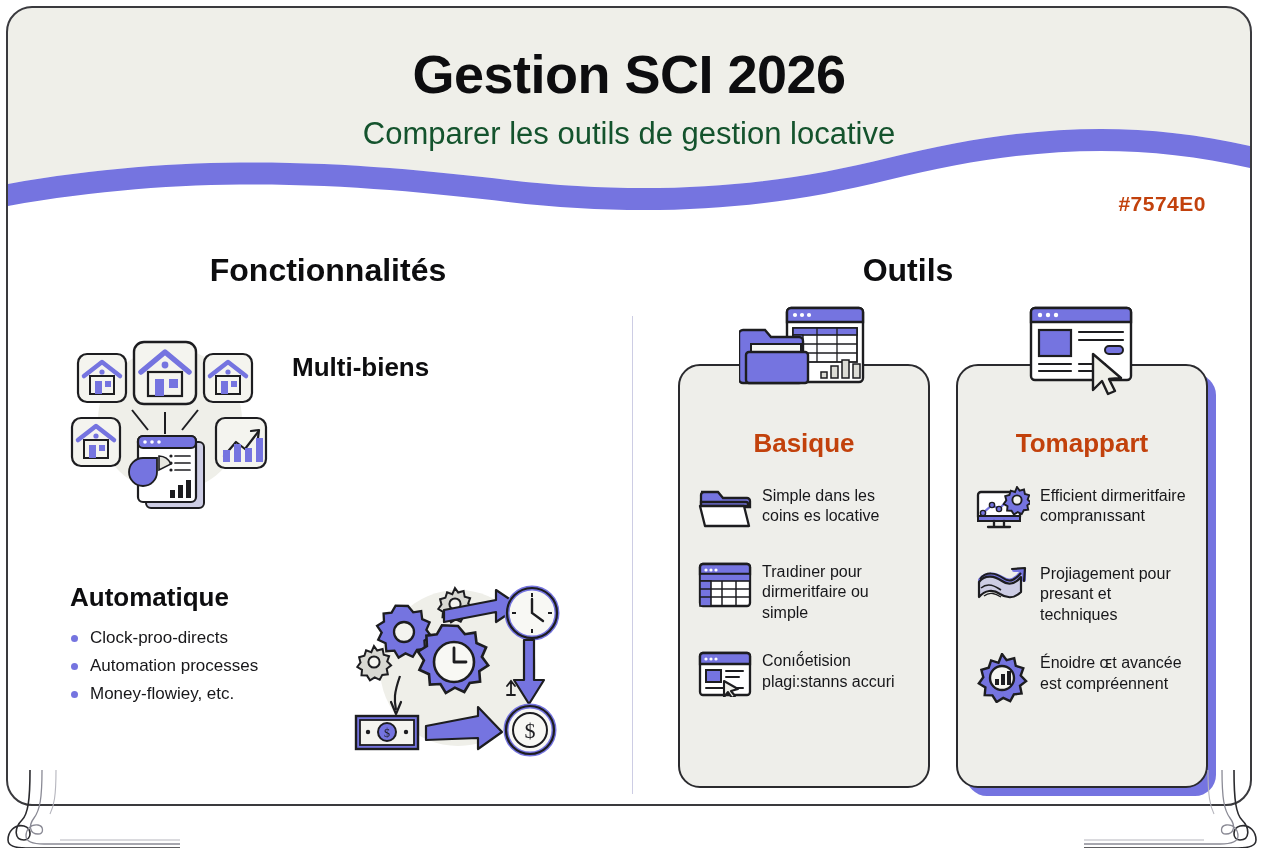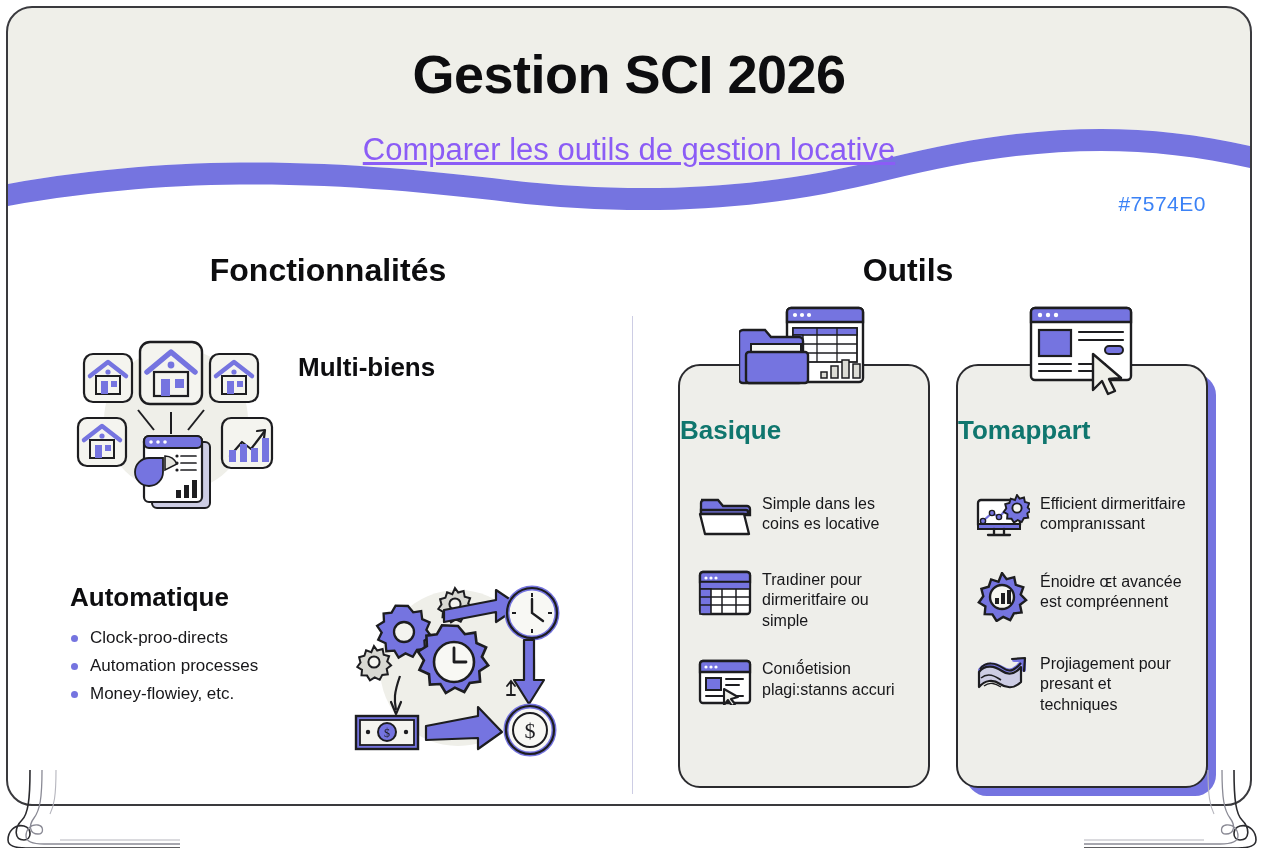--- a/index.html
+++ b/index.html
@@ -29,44 +29,44 @@
   }
   .header-bg{position:absolute;left:0;top:0;width:1242px;height:230px;}
 
   .title-wrap{position:absolute;left:0;top:0;width:1242px;text-align:center;z-index:3;}
   .title{
     margin:0;padding-top:38px;
     font-size:54px;font-weight:bold;color:#0d0d0f;letter-spacing:-0.5px;
     line-height:1.06;
   }
   .subtitle{
-    margin:16px;padding-top:14px;
-    font-size:31px;font-weight:normal;color:#8b5cf6;line-height:1.1;text-decoration:underline;
+    margin:0;padding-top:14px;
+    font-size:31px;font-weight:normal;color:#14532d;line-height:1.1;
   }
   .hexlabel{
     position:absolute;right:44px;top:184px;z-index:4;
-    font-size:21px;font-weight:normal;color:#3b82f6;letter-spacing:0.5px;
+    font-size:21px;font-weight:bold;color:#c2410c;letter-spacing:0.5px;
   }
 
   
   .body{position:absolute;left:0;top:230px;width:982px;height:566px;z-index:3;}
   .col-head{
     font-size:32px;font-weight:bold;color:#0d0d0f;text-align:center;
     position:absolute;
   }
   #head-left{left:120px;top:14px;width:400px;}
   #head-right{left:700px;top:14px;width:400px;}
 
   .divider{
     position:absolute;left:624px;top:78px;width:1px;height:478px;
     background:#cdcde4;
   }
 
   
-  .feat-multi{position:absolute;left:68px;top:90px;width:540px;display:flex;align-items:flex-start;}
+  .feat-multi{position:absolute;left:62px;top:90px;width:540px;display:flex;align-items:flex-start;}
   .feat-multi .art{width:200px;flex:0 0 200px;margin-top:4px;}
   .feat-multi .txt{margin-left:22px;padding-top:24px;}
   .feat-title{font-size:26px;font-weight:bold;color:#0d0d0f;margin:0 0 14px 0;}
   ul.bullets{margin:0;padding:0;list-style:none;}
   ul.bullets li{
     position:relative;padding-left:20px;margin-bottom:6px;
     font-size:17px;line-height:1.3;color:#17171a;
   }
   ul.bullets li::before{
     content:"";position:absolute;left:1px;top:8px;
@@ -83,24 +83,24 @@
   .card{
     position:absolute;top:38px;width:252px;height:424px;
     background:#eeeeea;border:2.5px solid #2a2a2e;border-radius:22px;
     box-sizing:border-box;
   }
   #card-basique{left:6px;}
   #card-tomappart{left:284px;}
   #card-tomappart{box-shadow:9px 9px 0 -1px #7574E0;}
   .card-badge{position:absolute;top:-62px;left:50%;transform:translateX(-50%);z-index:4;}
   .card-title{
-    position:absolute;top:49px;left:0;width:100%;text-align:left;
-    font-size:26px;font-weight:bold;color:#0f766e;
-  }
-  .card-list{position:absolute;top:126px;left:18px;right:14px;}
+    position:absolute;top:62px;left:0;width:100%;text-align:center;
+    font-size:26px;font-weight:bold;color:#c2410c;
+  }
+  .card-list{position:absolute;top:118px;left:18px;right:14px;}
   .card-item{display:flex;align-items:flex-start;margin-bottom:26px;}
   .card-item .ic{flex:0 0 56px;width:56px;margin-top:2px;}
   .card-item .lbl{
     font-size:16px;line-height:1.28;color:#17171a;margin-left:8px;padding-top:2px;
   }
 </style>
 </head>
 <body>
 
 <div id="stage">
@@ -416,43 +416,43 @@
                     <path d="M10,0 l2.6,3.6 4.4,-1.1 0.9,4.4 4.3,1.3 -1.5,4.2 3.1,3.2 -3.5,2.7 0.9,4.4 -4.4,0.5 -2.1,3.9 -4,-1.9 -3.8,2.3 -2.4,-3.8 -4.4,-0.1 0.4,-4.4 -3.8,-2.3 2.6,-3.6 -1.1,-4.2 4.2,-1.2 1.4,-4.2 4.2,1.4z" fill="#7574E0" stroke="#1d1d20" stroke-width="1.9"></path>
                     <circle cx="10" cy="13" r="4.6" fill="#f4f4ef" stroke="#1d1d20" stroke-width="1.9"></circle>
                   </g>
                 </svg>
               </div>
               <div class="lbl">Efficient dirmeritfaire compranıssant</div>
             </div>
 
             <div class="card-item">
               <div class="ic">
-                <svg width="54" height="50" viewBox="0 0 54 50" aria-hidden="true">
-                  <path d="M26,1 l4.6,6.1 7.6,-1.9 1.6,7.7 7.5,2.3 -2.6,7.3 5.4,5.6 -6.1,4.7 1.6,7.7 -7.7,0.9 -3.7,6.8 -7,-3.3 -6.6,4.1 -4.2,-6.6 -7.7,-0.2 0.7,-7.7 -6.6,-4 4.5,-6.3 -1.9,-7.4 7.3,-2.1 2.4,-7.3 7.4,2.4z" fill="#7574E0" stroke="#1d1d20" stroke-width="2.4"></path>
-                  <circle cx="26" cy="25" r="12" fill="#f6f6f1" stroke="#1d1d20" stroke-width="2.4"></circle>
-                  <rect x="19" y="26" width="4" height="6" fill="#1d1d20"></rect>
-                  <rect x="25" y="21" width="4" height="11" fill="#1d1d20"></rect>
-                  <rect x="31" y="18" width="4" height="14" fill="#1d1d20"></rect>
-                </svg>
-              </div>
-              <div class="lbl">Énoidre ɶt avancée est compréennent</div>
-            </div>
-
-            <div class="card-item">
-              <div class="ic">
                 <svg width="54" height="46" viewBox="0 0 54 46" aria-hidden="true">
                   <path d="M4,16 C10,8 20,10 26,14 C33,19 38,16 44,10 L48,6 L38,6 M48,6 L48,16" fill="none" stroke="#7574E0" stroke-width="4" stroke-linecap="round" stroke-linejoin="round"></path>
                   <path d="M3,18 C9,10 19,12 26,17 C33,22 39,20 45,13 L45,28 C38,35 30,34 24,30 C17,25 9,26 3,33 Z" fill="#cdcde4" stroke="#1d1d20" stroke-width="2.2" stroke-linejoin="round"></path>
                   <path d="M5,24 C12,18 19,22 25,26" fill="none" stroke="#1d1d20" stroke-width="1.6"></path>
                   <path d="M8,32 C14,27 20,30 25,33" fill="none" stroke="#1d1d20" stroke-width="1.4"></path>
                   <path d="M4,15 C10,7 20,9 27,14 C34,19 39,16 45,9" fill="none" stroke="#1d1d20" stroke-width="2"></path>
                   <path d="M36,5 L49,4 L48,17" fill="none" stroke="#1d1d20" stroke-width="2.2" stroke-linecap="round" stroke-linejoin="round"></path>
                 </svg>
               </div>
               <div class="lbl">Projiagement pour presant et techniques</div>
+            </div>
+
+            <div class="card-item">
+              <div class="ic">
+                <svg width="54" height="50" viewBox="0 0 54 50" aria-hidden="true">
+                  <path d="M26,1 l4.6,6.1 7.6,-1.9 1.6,7.7 7.5,2.3 -2.6,7.3 5.4,5.6 -6.1,4.7 1.6,7.7 -7.7,0.9 -3.7,6.8 -7,-3.3 -6.6,4.1 -4.2,-6.6 -7.7,-0.2 0.7,-7.7 -6.6,-4 4.5,-6.3 -1.9,-7.4 7.3,-2.1 2.4,-7.3 7.4,2.4z" fill="#7574E0" stroke="#1d1d20" stroke-width="2.4"></path>
+                  <circle cx="26" cy="25" r="12" fill="#f6f6f1" stroke="#1d1d20" stroke-width="2.4"></circle>
+                  <rect x="19" y="26" width="4" height="6" fill="#1d1d20"></rect>
+                  <rect x="25" y="21" width="4" height="11" fill="#1d1d20"></rect>
+                  <rect x="31" y="18" width="4" height="14" fill="#1d1d20"></rect>
+                </svg>
+              </div>
+              <div class="lbl">Énoidre ɶt avancée est compréennent</div>
             </div>
 
           </div>
         </div>
 
       </div>
     </div>
   </div>
 
   <div class="frame-border"></div>

